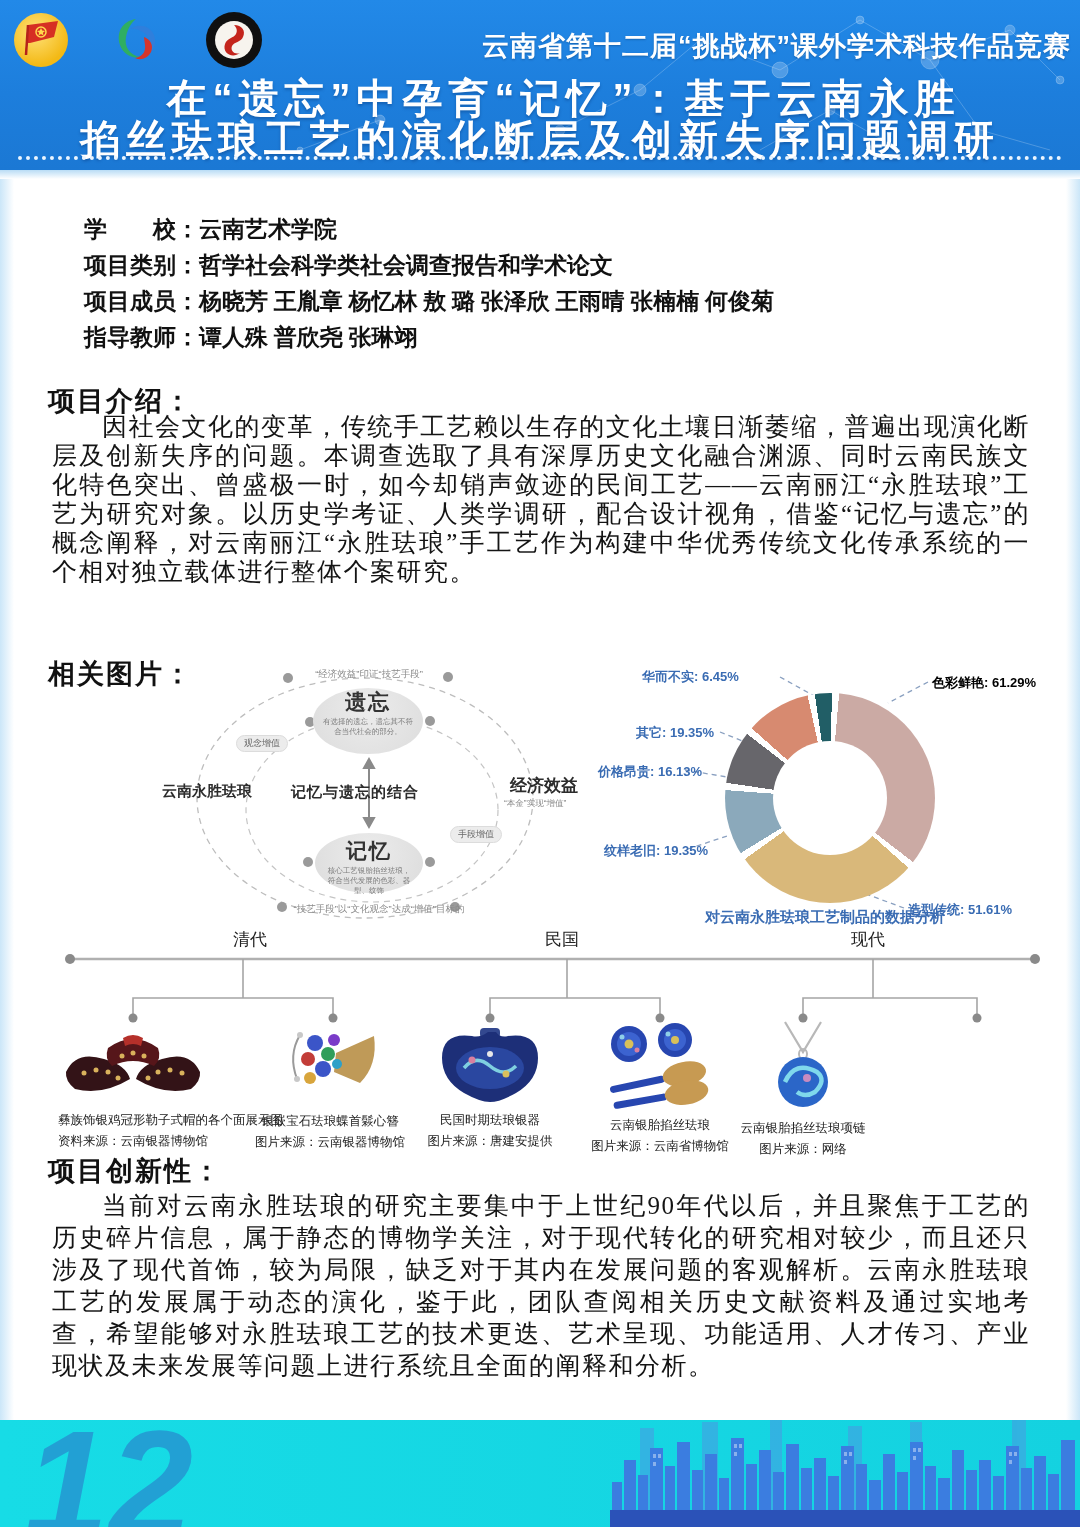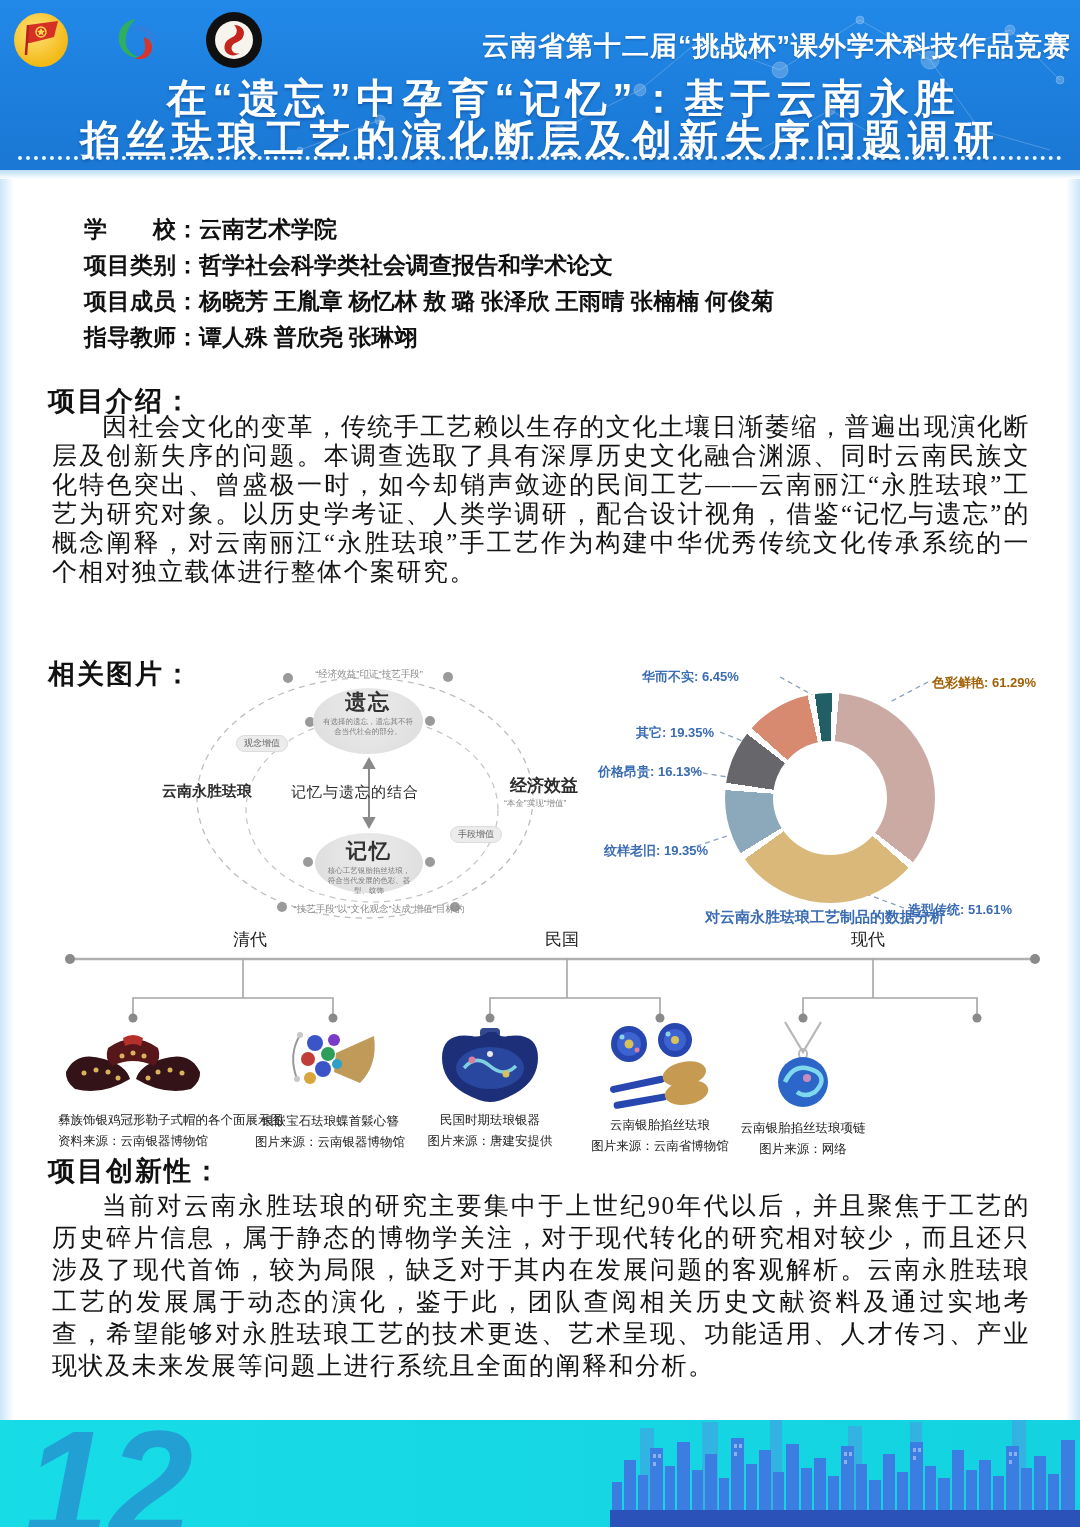--- a/index.html
+++ b/index.html
@@ -41,21 +41,21 @@
 
   
   .figures { position:absolute; left:0; top:648px; width:1080px; height:302px; }
 
   
   .diagram { position:absolute; left:160px; top:7px; width:435px; height:290px; font-family:"Liberation Sans",sans-serif; }
   .diagram .note { position:absolute; font-size:9.5px; color:#8a8a8a; text-align:center; white-space:nowrap; }
   .oval { position:absolute; border-radius:50%; background:radial-gradient(circle at 50% 35%,#ececec,#dcdcdc); text-align:center; }
   .oval .t { font-size:21px; font-weight:bold; color:#333; letter-spacing:2px; margin-top:0; }
   .oval .s { font-size:7.5px; color:#7d7d7d; line-height:10px; padding:1px 10px; }
-  .ctr-label { position:absolute; font-size:15px; font-weight:normal; color:#2c2c2c; letter-spacing:1px; white-space:nowrap; }
+  .ctr-label { position:absolute; font-size:15px; font-weight:bold; color:#2c2c2c; letter-spacing:1px; white-space:nowrap; }
   .side-label { position:absolute; font-weight:bold; color:#2c2c2c; white-space:nowrap; }
   .side-sub { position:absolute; font-size:8.5px; color:#8a8a8a; white-space:nowrap; }
   .pill { position:absolute; font-size:9px; color:#666; background:#ececec; border:1px solid #dcdcdc;
     border-radius:9px; padding:1px 7px; white-space:nowrap; }
 
   
   .pie-wrap { position:absolute; left:590px; top:5px; width:490px; height:297px; font-family:"Liberation Sans",sans-serif; }
   .donut { position:absolute; left:135px; top:40px; width:210px; height:210px; border-radius:50%; }
   .donut .hole { position:absolute; left:48px; top:48px; width:114px; height:114px; border-radius:50%; background:#ffffff; }
   .pie-label { position:absolute; font-size:13px; font-weight:bold; color:#3a6cb3; white-space:nowrap; }
@@ -201,21 +201,21 @@
         <path d="M130 79 L170 95"></path>
         <path d="M95 117 L137 124"></path>
         <path d="M98 196 L140 182"></path>
         <path d="M314 255 L268 238"></path>
       </g>
     </svg>
     <div class="donut" style="background: conic-gradient(from 3deg, rgb(255, 255, 255) 0deg, rgb(255, 255, 255) 2deg, rgb(203, 170, 164) 2deg, rgb(203, 170, 164) 124.676deg, rgb(255, 255, 255) 124.676deg, rgb(255, 255, 255) 126.676deg, rgb(255, 255, 255) 126.676deg, rgb(255, 255, 255) 128.676deg, rgb(217, 184, 122) 128.676deg, rgb(217, 184, 122) 231.345deg, rgb(255, 255, 255) 231.345deg, rgb(255, 255, 255) 233.345deg, rgb(255, 255, 255) 233.345deg, rgb(255, 255, 255) 235.345deg, rgb(139, 169, 187) 235.345deg, rgb(139, 169, 187) 271.338deg, rgb(255, 255, 255) 271.338deg, rgb(255, 255, 255) 273.338deg, rgb(255, 255, 255) 273.338deg, rgb(255, 255, 255) 275.338deg, rgb(103, 102, 107) 275.338deg, rgb(103, 102, 107) 304.676deg, rgb(255, 255, 255) 304.676deg, rgb(255, 255, 255) 306.676deg, rgb(255, 255, 255) 306.676deg, rgb(255, 255, 255) 308.676deg, rgb(215, 138, 112) 308.676deg, rgb(215, 138, 112) 344.669deg, rgb(255, 255, 255) 344.669deg, rgb(255, 255, 255) 346.669deg, rgb(255, 255, 255) 346.669deg, rgb(255, 255, 255) 348.669deg, rgb(33, 94, 102) 348.669deg, rgb(33, 94, 102) 358deg, rgb(255, 255, 255) 358deg, rgb(255, 255, 255) 360deg);">
         <div class="hole"></div>
       </div>
     <div class="pie-label" style="left: 52px; top: 15px; color: rgb(58, 108, 179);">华而不实: 6.45%</div>
-    <div class="pie-label" style="left: 342px; top: 21px; color: #a16207;">色彩鲜艳: 61.29%</div>
+    <div class="pie-label" style="left: 342px; top: 21px; color: #000000;">色彩鲜艳: 61.29%</div>
     <div class="pie-label" style="left: 46px; top: 71px; color: rgb(58, 108, 179);">其它: 19.35%</div>
     <div class="pie-label" style="left: 8px; top: 110px; color: rgb(58, 108, 179);">价格昂贵: 16.13%</div>
     <div class="pie-label" style="left: 14px; top: 189px; color: rgb(58, 108, 179);">纹样老旧: 19.35%</div>
     <div class="pie-label" style="left: 318px; top: 248px; color: rgb(58, 108, 179);">造型传统: 51.61%</div>
     <div class="pie-title">对云南永胜珐琅工艺制品的数据分析</div>
   </div>
 </div>
 
 <div class="timeline">
   <div class="period" style="left:210px;">清代</div>

